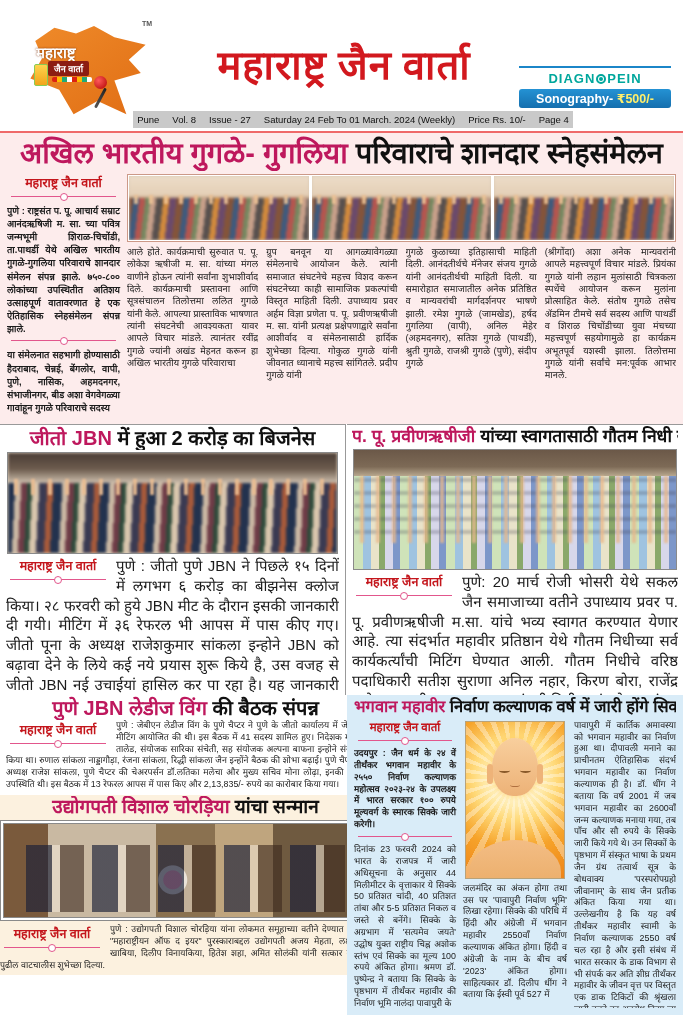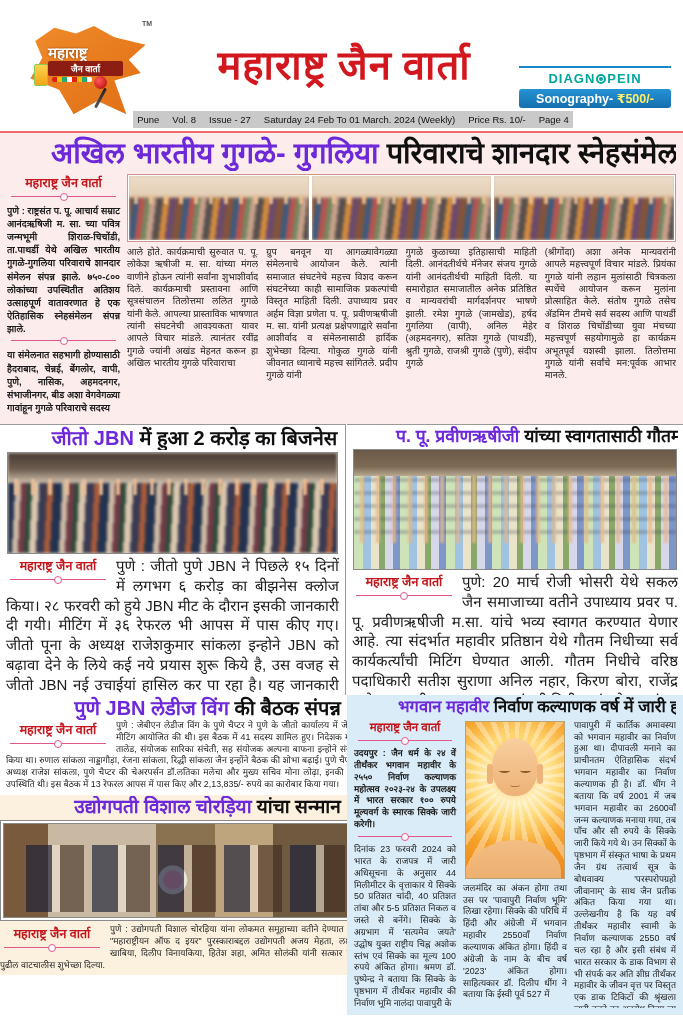--- a/index.html
+++ b/index.html
@@ -4,40 +4,40 @@
 <style>
   * { margin:0; padding:0; box-sizing:border-box; }
   html,body { background:#888; }
   body { font-family:"Liberation Sans","DejaVu Sans",sans-serif; }
   .page { position:relative; width:683px; height:1024px; margin:0 auto; background:#fff; overflow:hidden; color:#1a1a1a; }
 
   
   .masthead { position:absolute; top:0; left:0; width:683px; height:130px; background:#fff; }
   .logo { position:absolute; left:28px; top:24px; width:120px; height:94px; }
   .map { position:absolute; inset:0; background:linear-gradient(145deg,#ef8b2a,#e06d14); clip-path:polygon(6% 18%, 22% 4%, 40% 10%, 55% 2%, 72% 14%, 98% 22%, 84% 38%, 94% 52%, 72% 60%, 82% 96%, 58% 82%, 38% 96%, 26% 70%, 2% 58%, 12% 36%); }
-  .logo-l1 { position:absolute; left:20px; top:18px; font-size:15px; font-weight:bold; color:#fff; text-shadow:0 0 2px #7a2c00; }
-  .logo-band { position:absolute; left:20px; top:37px; background:#8c1d12; color:#fff; font-size:9px; font-weight:bold; padding:1px 23px; border-radius:2px; }
+  .logo-l1 { position:absolute; left:8px; top:18px; font-size:15px; font-weight:bold; color:#fff; text-shadow:0 0 2px #7a2c00; }
+  .logo-band { position:absolute; left:20px; top:37px; background:#8c1d12; color:#fff; font-size:9px; font-weight:bold; padding:1px 6px; border-radius:2px; }
   .logo-dots { position:absolute; left:24px; top:53px; width:40px; height:5px; background:repeating-linear-gradient(90deg,#d21 0 5px,#fb0 5px 10px,#2a7 10px 15px,#fff 15px 20px); border-radius:2px; }
   .logo-emblem { position:absolute; left:6px; top:40px; width:14px; height:22px; background:linear-gradient(180deg,#ffd34d,#f2a51a); border:1px solid #8c5; border-radius:2px; }
   .mic { position:absolute; left:66px; top:52px; width:13px; height:13px; background:radial-gradient(circle at 35% 35%,#ff5a5a,#b00000); border-radius:50%; }
   .mic::after { content:""; position:absolute; left:5px; top:11px; width:3px; height:22px; background:linear-gradient(180deg,#222,#555); transform:rotate(28deg); border-radius:2px; }
   .tm { position:absolute; right:-4px; top:-4px; font-size:7px; color:#555; font-weight:bold; }
   .paper-title { position:absolute; left:158px; top:36px; width:372px; text-align:center; font-size:40px; font-weight:bold; color:#d2181e; font-family:"Liberation Serif","DejaVu Serif",serif; letter-spacing:1px; white-space:nowrap; overflow:hidden; }
   .reg { position:absolute; left:519px; top:28px; width:160px; font-size:7.5px; line-height:1.55; color:#444; }
   .ad { position:absolute; left:519px; top:66px; width:152px; border-top:2px solid #1b86c8; padding-top:3px; text-align:center; }
   .ad-brand { font-size:13px; font-weight:bold; color:#00a79d; letter-spacing:1px; display:flex; align-items:center; justify-content:center; gap:1px; }
   .o-icon { display:inline-block; width:10px; height:10px; border:2px solid #00a79d; border-radius:50%; position:relative; }
   .o-icon::after { content:""; position:absolute; left:1px; top:1px; width:4px; height:4px; background:#00a79d; border-radius:50%; }
   .ad-offer { margin-top:3px; background:linear-gradient(180deg,#2492d4,#156fae); border-radius:3px; padding:2px 15px; font-size:12.5px; font-weight:bold; color:#fff; white-space:nowrap; }
   .ad-price { color:#ffef6b; }
   .infobar { position:absolute; left:133px; top:111px; width:440px; height:17px; background:#c9c9c9; display:flex; align-items:center; justify-content:center; gap:13px; font-size:9.5px; color:#111; white-space:nowrap; overflow:hidden; }
 
   
   .hl { text-align:center; font-weight:bold; white-space:nowrap; overflow:hidden; line-height:1.2; }
-  .hl .blue { color:#6d28d9;margin-left:44px; }
+  .hl .blue { color:#be185d; }
   .hl .blk { color:#101010; }
   .plabel-text { color:#c4161c; font-weight:bold; font-size:12.5px; text-align:center; white-space:nowrap; overflow:hidden; }
   .orn { position:relative; height:9px; margin:1px 4px 3px; }
   .orn::before { content:""; position:absolute; left:0; right:0; top:4px; border-top:1px solid #e2568c; }
   .orn::after { content:""; position:absolute; left:50%; top:1px; width:6px; height:6px; margin-left:-4px; border:1px solid #e2568c; border-radius:50%; background:#fff; }
   .jtxt { text-align:justify; color:#1c1c1c; }
   .float-label { float:left; width:104px; margin:1px 6px 1px 0; }
 
   
   .photo { position:relative; overflow:hidden; border:1px solid #8a8a8a; background:#d8cab6; }

